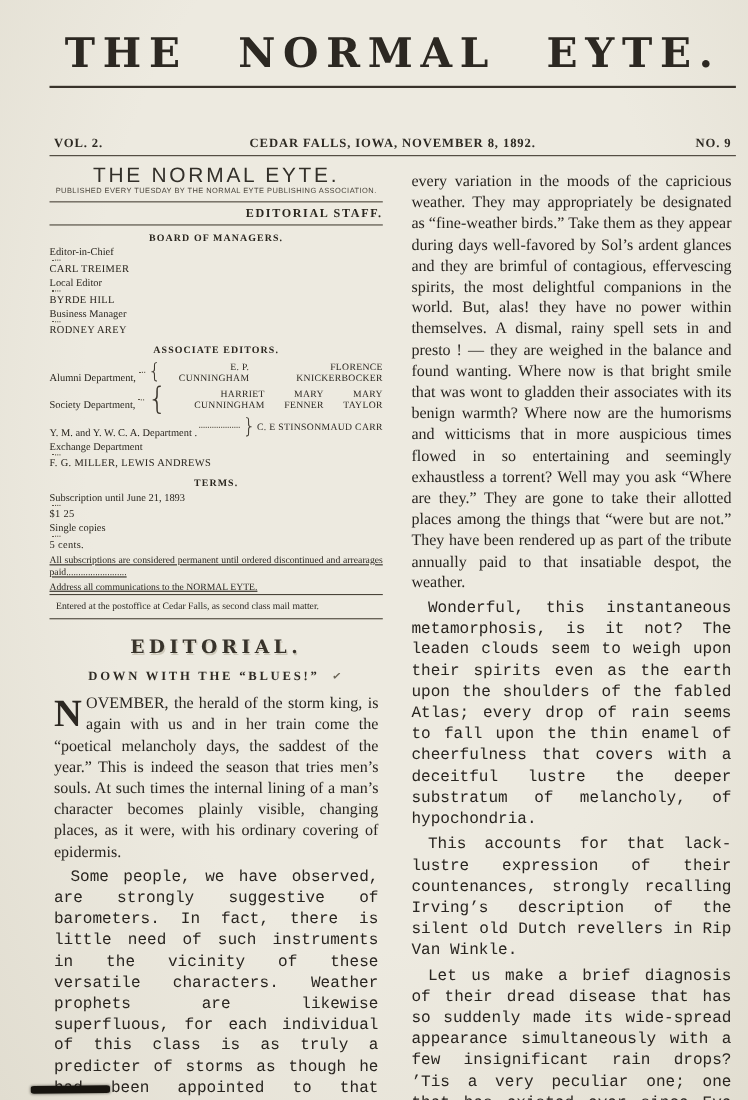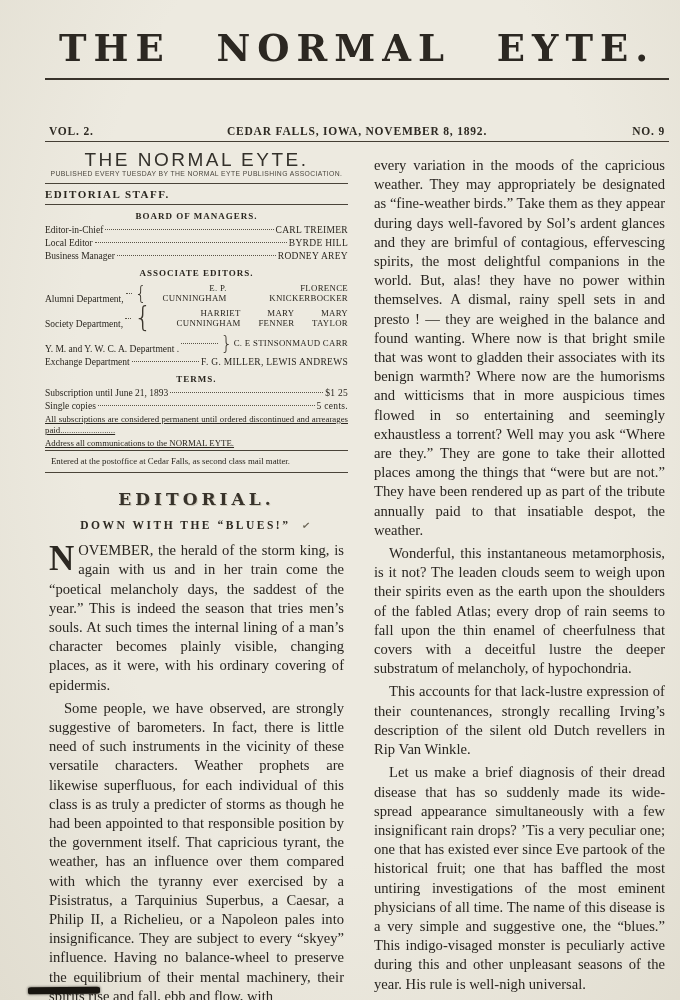--- a/index.html
+++ b/index.html
@@ -24,23 +24,23 @@
   .col-left  { width:303px; flex:0 0 303px; }
   .col-right { flex:1; }
 
   
   .staff-box { font-size:9.5px; line-height:12px; }
   .paper-title { text-align:center; font-family:"Liberation Sans","DejaVu Sans",sans-serif;
                  font-weight:400; font-size:19px; letter-spacing:2.5px; color:#33302a; margin-top:2px; }
   .published-line { text-align:center; font-family:"Liberation Sans",sans-serif;
                     font-size:6.8px; letter-spacing:0.4px; color:#4a453c; margin:2px 0 3px 0; }
   .rule-s { border:0; border-top:1px solid #4a4439; margin:2px 0; }
-  .staff-heading { text-align:left; font-weight:bold; font-size:11px; letter-spacing:1.5px; padding:2px 0; }
+  .staff-heading { text-align:right; font-weight:bold; font-size:11px; letter-spacing:1.5px; padding:2px 0; }
   .sub-heading { text-align:center; font-weight:bold; font-size:9px; letter-spacing:1px; margin:5px 0 2px 0; }
-  .lead-row { display:flex; align-items:center; margin:1px 0; }
+  .lead-row { display:flex; align-items:flex-start; margin:1px 0;flex-direction:column; }
   .lead-row .lbl { white-space:nowrap; }
   .lead-row .leader { flex:1; border-bottom:1.5px dotted #5a5447; margin:0 2px 2px 2px; min-width:8px; }
   .lead-row .nm { white-space:nowrap; letter-spacing:0.3px; }
   .assoc-row { display:flex; align-items:center; margin:1px 0; }
   .assoc-row .lbl { white-space:nowrap; align-self:center;margin-top:12px; }
   .assoc-row .leader { flex:1; border-bottom:1.5px dotted #5a5447; margin:0 2px; min-width:6px; align-self:center; }
   .brace { font-family:"DejaVu Sans",sans-serif; font-weight:200; color:#3c372e; margin:0 1px; }
   .brace.b2 { font-size:19px; }
   .brace.b3 { font-size:28px; }
   .names { display:flex; text-align:right; font-size:8.8px; line-height:10.5px; letter-spacing:0.3px; }
@@ -49,21 +49,21 @@
 
   
   .ed-heading { margin:16px 0 10px 0; text-align:center; font-family:"DejaVu Serif",serif;
                 font-weight:bold; font-size:17px; letter-spacing:4px; color:#38332b;
                 text-shadow:1px 1px 0 #cfcabb; }
   .art-title { margin:0 0 10px 0; text-align:center; font-weight:bold; font-size:11.5px;
                letter-spacing:2.5px; color:#2e2a23; }
   .pen-mark { display:inline-block; font-size:10px; color:#6a6455; transform:rotate(8deg); margin-left:6px; }
 
   .para { margin:4px; font-size:14.6px; line-height:19.2px; text-align:justify; color:#292520; }
-  .para.indent { text-indent:15px; }
+  .para.indent { text-indent:15px;font-family:Liberation Mono, monospace; }
   .dropcap { float:left; font-size:35px; line-height:31px; font-weight:bold; padding:2px 4px 0 0; color:#2c2822; }
 
   .ink-smudge { position:absolute; left:28px; bottom:6px; width:72px; height:7px;
                 background:#17140f; border-radius:3px/2px; transform:rotate(-0.6deg);
                 box-shadow:0 0 2px 1px #17140f55; }
 </style>
 </head>
 <body>
 
 <div class="sheet">

